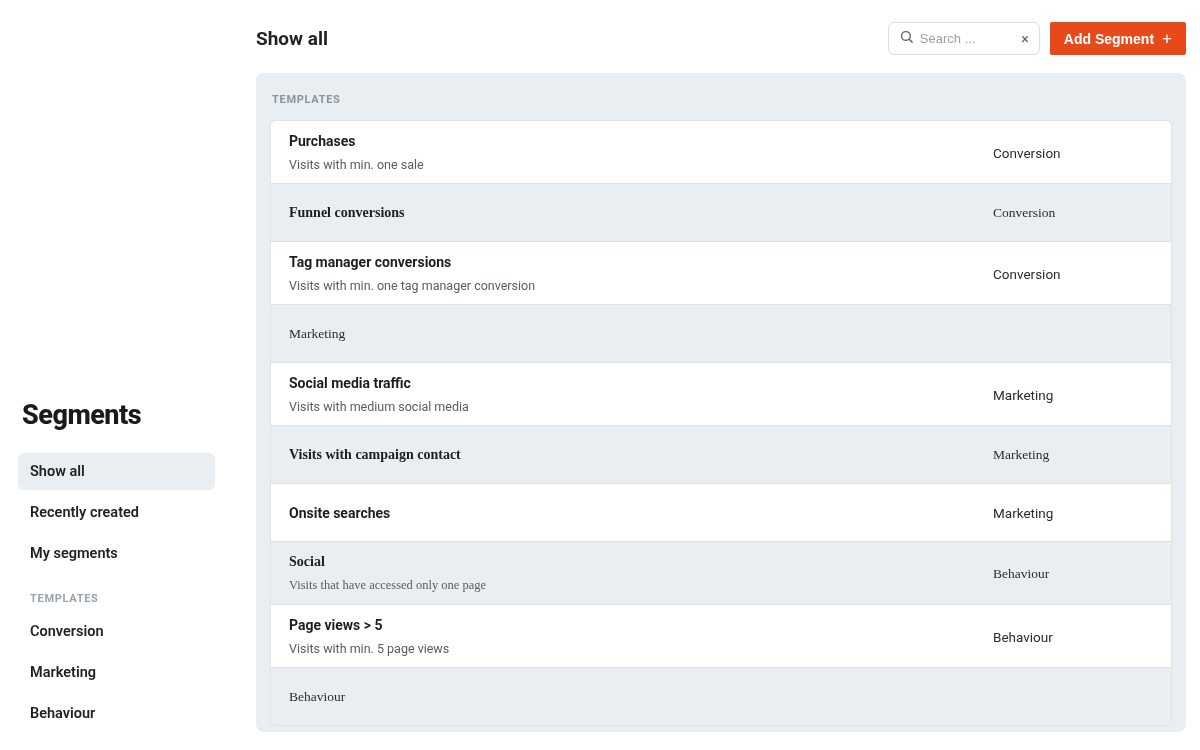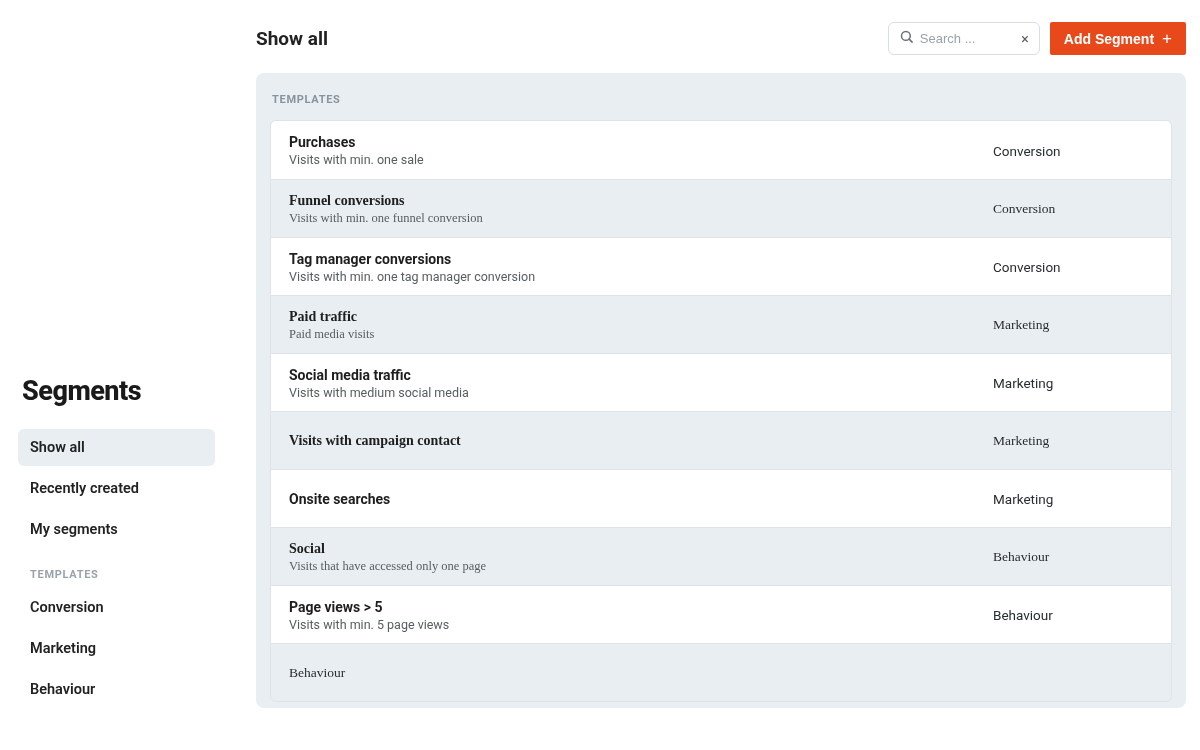--- a/index.html
+++ b/index.html
@@ -135,21 +135,21 @@
     align-items: center;
     padding: 12px 18px 11px 18px;
     background: #fff;
     cursor: pointer;
     min-height: 58px;
   }
   .row.alt { background: #e8eef2; font-family: Liberation Serif, serif; }
   .row + .row { border-top: 1px solid #dde3e8; }
   .row-main { flex: 1; min-width: 0; }
   .row-title { font-size: 14px; font-weight: 700; color: #1e1e1e; }
-  .row-desc { font-size: 12.5px; color: #585d61; margin-top: 2px; }
+  .row-desc { font-size: 12.5px; color: #585d61; margin-top: 8px; }
   .row-cat  { font-size: 13.5px; color: #2a2d30; width: 160px; text-align: left; }
 </style>
 </head>
 <body>
 
 <div class="layout">
   <aside class="sidebar">
     <h1 class="sidebar-title">Segments</h1>
 
     <div class="nav-section">
@@ -198,38 +198,33 @@
           <div class="row-main">
             <div class="row-title">Purchases</div>
             <div class="row-desc">Visits with min. one sale</div>
           </div>
           <div class="row-cat">Conversion</div>
         </div>
 
         <div class="row alt">
           <div class="row-main">
             <div class="row-title">Funnel conversions</div>
-            <div class="row-desc">Visits with min. one funnel conversion</div>
           </div>
           <div class="row-cat">Conversion</div>
         </div>
 
         <div class="row">
           <div class="row-main">
             <div class="row-title">Tag manager conversions</div>
             <div class="row-desc">Visits with min. one tag manager conversion</div>
           </div>
           <div class="row-cat">Conversion</div>
         </div>
 
         <div class="row alt">
-          <div class="row-main">
-            <div class="row-title">Paid traffic</div>
-            <div class="row-desc">Paid media visits</div>
-          </div>
           <div class="row-cat">Marketing</div>
         </div>
 
         <div class="row">
           <div class="row-main">
             <div class="row-title">Social media traffic</div>
             <div class="row-desc">Visits with medium social media</div>
           </div>
           <div class="row-cat">Marketing</div>
         </div>

